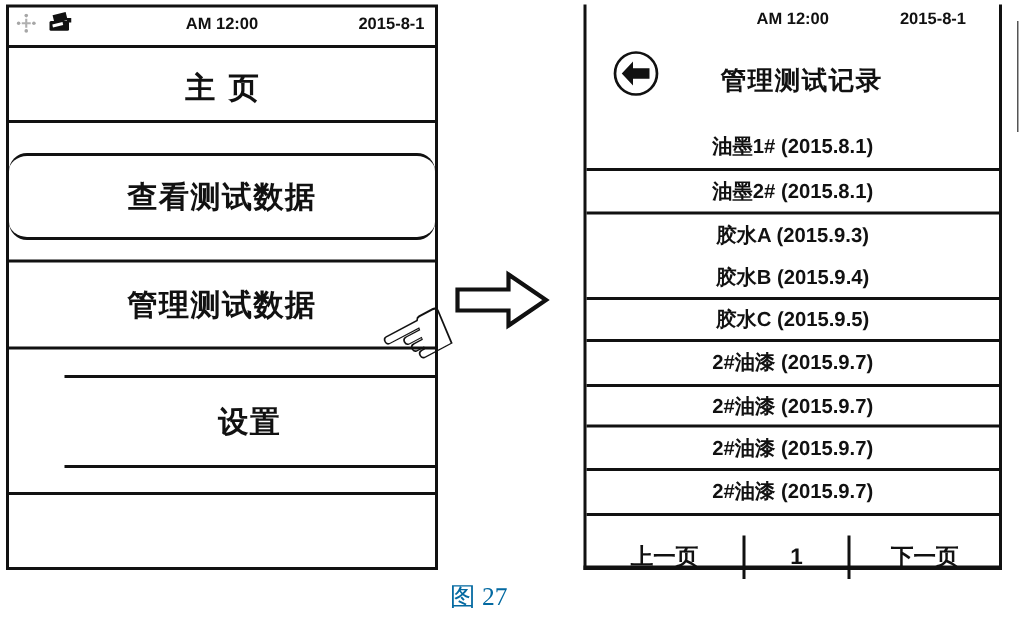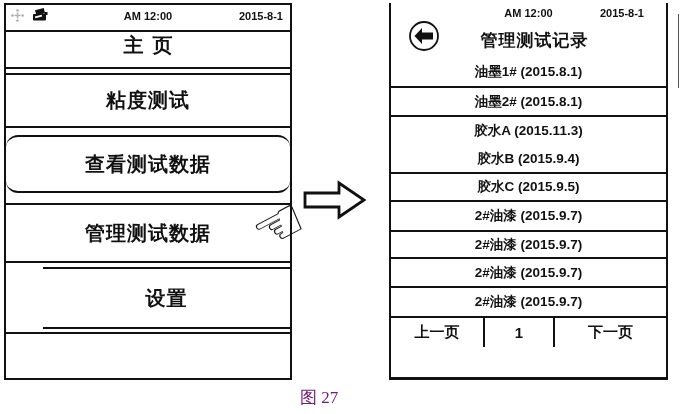--- a/index.html
+++ b/index.html
@@ -1,72 +1,72 @@
 <!DOCTYPE html>
 <html><head>
 <meta charset="utf-8">
 <style>
   html,body{margin:0;padding:0;background:#ffffff;}
   #stage{position:relative;width:682px;height:414px;background:#fff;overflow:hidden;
          font-family:"Liberation Sans","DejaVu Sans",sans-serif;color:#111;}
 
-  .screen{position:absolute;background:#fff;box-sizing:border-box;}
+  .screen{position:absolute;background:#fff;box-sizing:border-box;gap:13px;}
 
   
   #left-screen{left:4px;top:3px;width:288px;height:377px;border:2px solid #111;
                display:flex;flex-direction:column;}
   .statusbar{position:relative;height:25px;flex:0 0 auto;font-size:11px;font-weight:bold;}
   #left-screen .statusbar{border-bottom:2px solid #111;}
   .sb-time{position:absolute;left:0;right:0;top:5px;text-align:center;}
   .sb-date{position:absolute;right:7px;top:5px;}
   .sb-icons{position:absolute;left:5px;top:3px;display:flex;gap:7px;align-items:center;}
 
   .menu-label{letter-spacing:1px;}
   .home-row{height:35px;flex:0 0 auto;border-bottom:2px solid #111;
             display:flex;align-items:flex-start;justify-content:center;
             font-size:20px;font-weight:bold;}
   .home-row .menu-label{letter-spacing:9px;padding-left:9px;}
   .menu-btn{border-top:2px solid #111;border-bottom:2px solid #111;flex:0 0 auto;
             display:flex;align-items:center;justify-content:center;
             font-size:20px;font-weight:bold;}
   .m1{margin-top:4px;height:51px;}
   .m2{margin-top:7px;height:54px;border-radius:12px;}
-  .m3{margin-top:10px;height:56px;align-items:center;}
+  .m3{height:56px;align-items:center;}
   .m4{margin-top:4px;height:58px;margin-left:37px;}
   .empty-row{margin-top:3px;border-top:2px solid #111;flex:1 1 auto;}
 
   
   #right-screen{left:389px;top:3px;width:279px;height:377px;
                 border-left:2px solid #111;border-right:2px solid #111;border-bottom:3px solid #111;
                 display:flex;flex-direction:column;}
   #right-screen .statusbar{height:20px;}
   #right-screen .sb-time{top:4px;}
   #right-screen .sb-date{top:4px;right:22px;}
   .titlebar{position:relative;height:34px;flex:0 0 auto;
             display:flex;align-items:center;justify-content:center;
             font-size:17px;font-weight:bold;letter-spacing:1px;margin-left:12px;}
   .back-btn{position:absolute;left:5px;top:-3px;width:32px;height:32px;cursor:pointer;}
   .list{flex:0 0 auto;}
   .list-row{display:flex;align-items:center;justify-content:center;
             font-size:13.5px;font-weight:bold;box-sizing:border-box;}
   .bb{border-bottom:2px solid #111;}
   .pager{height:29px;flex:0 0 auto;display:flex;font-size:15px;font-weight:bold;}
   .pager > div{display:flex;align-items:center;justify-content:center;box-sizing:border-box;}
-  .pg-prev{width:92px;}
+  .pg-prev{width:104px;}
   .pg-num{width:72px;border-left:2px solid #111;border-right:2px solid #111;}
   .pg-next{flex:1;}
 
   
   #transition-arrow{position:absolute;left:302px;top:179px;}
   #hand-cursor{position:absolute;left:246px;top:194px;width:68px;height:68px;
                font-size:58px;line-height:62px;text-align:center;color:#111;
                transform:rotate(-28deg);font-family:"DejaVu Sans",sans-serif;}
   #figure-caption{position:absolute;left:300px;top:386px;width:80px;
                   font-family:"Liberation Serif","DejaVu Serif",serif;
-                  font-size:17px;color:#701a75;}
+                  font-size:17px;color:#0369a1;}
   #edge-artifact{position:absolute;left:678px;top:14px;width:1px;height:74px;background:#555;}
 </style>
 </head>
 <body>
 
 <div id="stage">
 
   <div id="left-screen" class="screen">
     <div class="statusbar">
       <span class="sb-icons">
@@ -88,23 +88,20 @@
             <rect x="13.5" y="4" width="3" height="3" fill="#111"></rect>
           </svg>
         </span>
       </span>
       <span class="sb-time">AM 12:00</span>
       <span class="sb-date">2015-8-1</span>
     </div>
 
     <div class="home-row">
       <span class="menu-label">主页</span>
-    </div>
-    <div class="menu-btn m1">
-      <span class="menu-label">粘度测试</span>
     </div>
     <div class="menu-btn m2">
       <span class="menu-label">查看测试数据</span>
     </div>
     <div class="menu-btn m3">
       <span class="menu-label">管理测试数据</span>
     </div>
     <div class="menu-btn m4">
       <span class="menu-label">设置</span>
     </div>
@@ -130,21 +127,21 @@
     </div>
 
     <div class="list">
       <div class="list-row bb" style="height:31px">
           <span>油墨1# (2015.8.1)</span>
         </div>
       <div class="list-row bb" style="height:29px">
           <span>油墨2# (2015.8.1)</span>
         </div>
       <div class="list-row" style="height:28px">
-          <span>胶水A (2015.11.3)</span>
+          <span>胶水A (2015.9.3)</span>
         </div>
       <div class="list-row bb" style="height:29px">
           <span>胶水B (2015.9.4)</span>
         </div>
       <div class="list-row bb" style="height:28px">
           <span>胶水C (2015.9.5)</span>
         </div>
       <div class="list-row bb" style="height:30px">
           <span>2#油漆 (2015.9.7)</span>
         </div>

